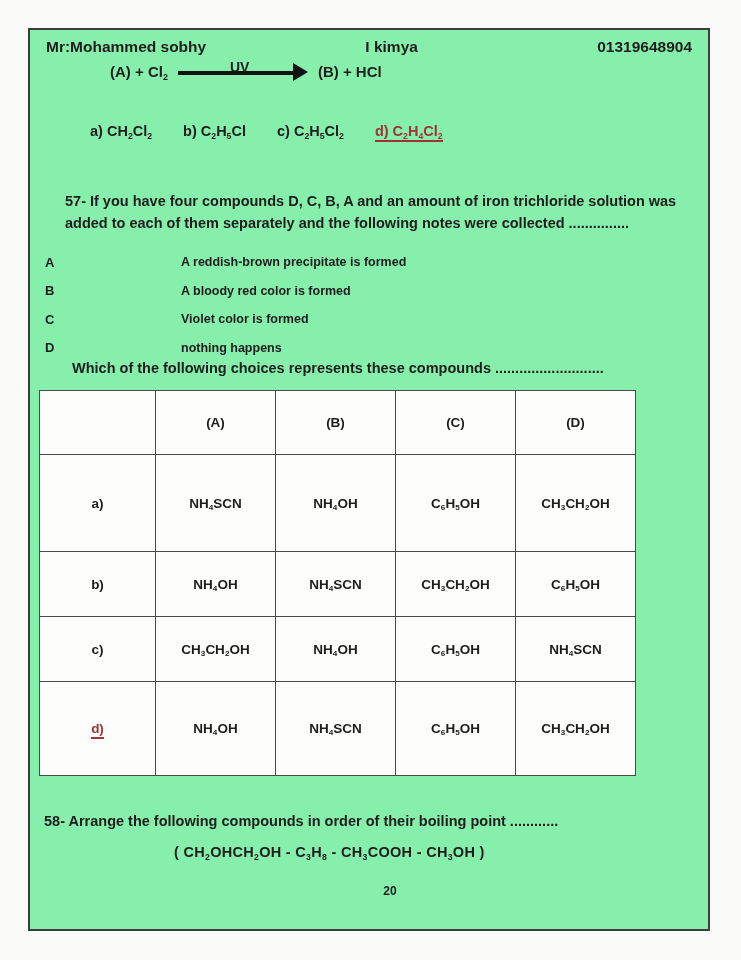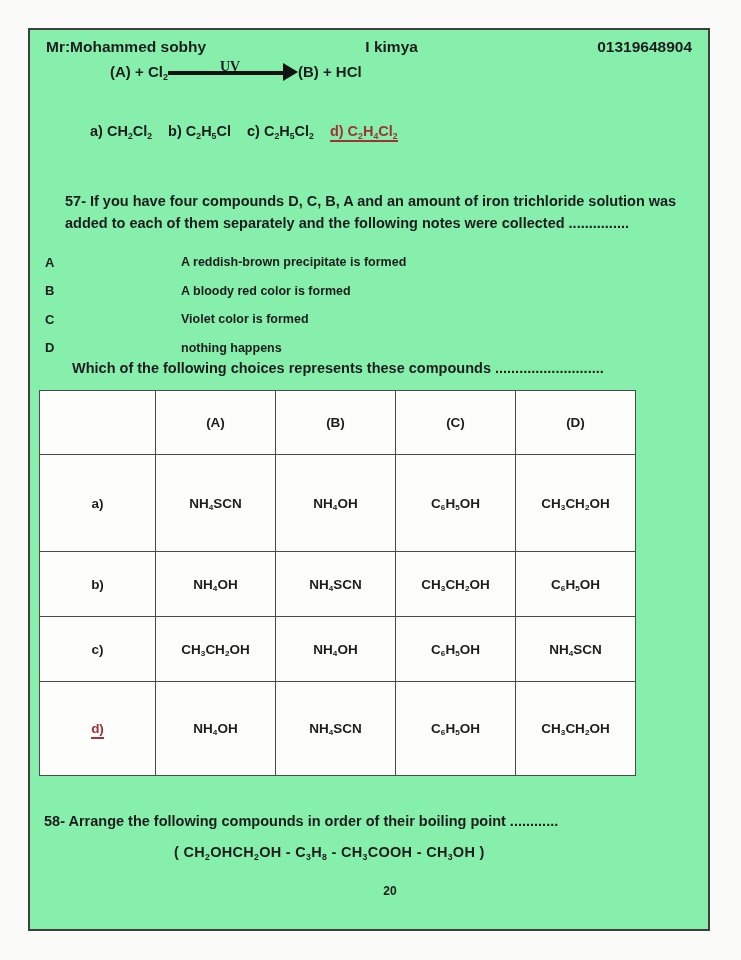--- a/index.html
+++ b/index.html
@@ -24,37 +24,37 @@
   .hdr {
     position: absolute; top: 8px; left: 16px; right: 16px;
     display: flex; justify-content: space-between;
     font-size: 15.5px;
   }
   .hdr .mid { position: absolute; left: 50%; transform: translateX(-7%); }
 
   
   .rxn {
     position: absolute; top: 31px; left: 80px;
-    display: flex; align-items: center; 
+    display: flex; align-items: center; gap: 10px;
     font-size: 15px;
   }
-  .rx-arrow { position: relative; width: 130px; height: 20px; display: inline-block; font-family: Liberation Serif, serif; }
+  .rx-arrow { position: relative; width: 130px; height: 20px; display: inline-block; }
   .rx-arrow .shaft { position: absolute; left: 0; top: 10px; height: 3.5px; width: 118px; background: #121212; }
   .rx-arrow .head {
     position: absolute; right: 0; top: 2px; width: 0; height: 0;
     border-left: 15px solid #121212;
     border-top: 9px solid transparent;
     border-bottom: 9px solid transparent;
   }
   .rx-arrow .uv { position: absolute; left: 40%; top: -2px; font-size: 14px; }
 
   
   .choices {
     position: absolute; top: 93px; left: 60px;
-    display: flex; gap: 16px;
+    display: flex; gap: 31px;
     font-size: 14.5px;
   }
   .choice { white-space: nowrap; }
   .correct-red { color: #a03338; border-bottom: 2px solid #a03338; padding-bottom: 1px; }
 
   
   .q57-text {
     position: absolute; top: 160px; left: 14px; width: 652px;
     font-size: 14.5px; line-height: 1.55; margin-left: 21px;
   }

